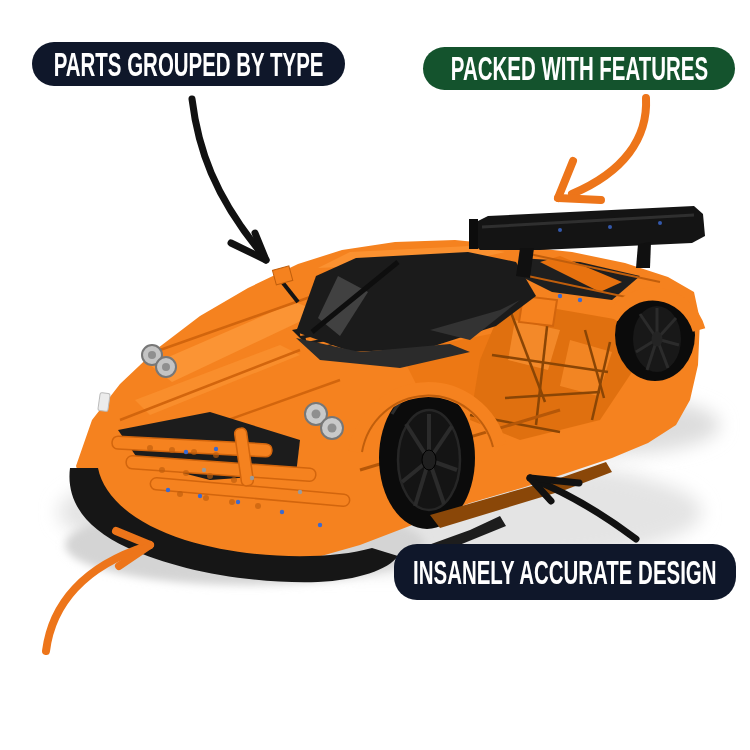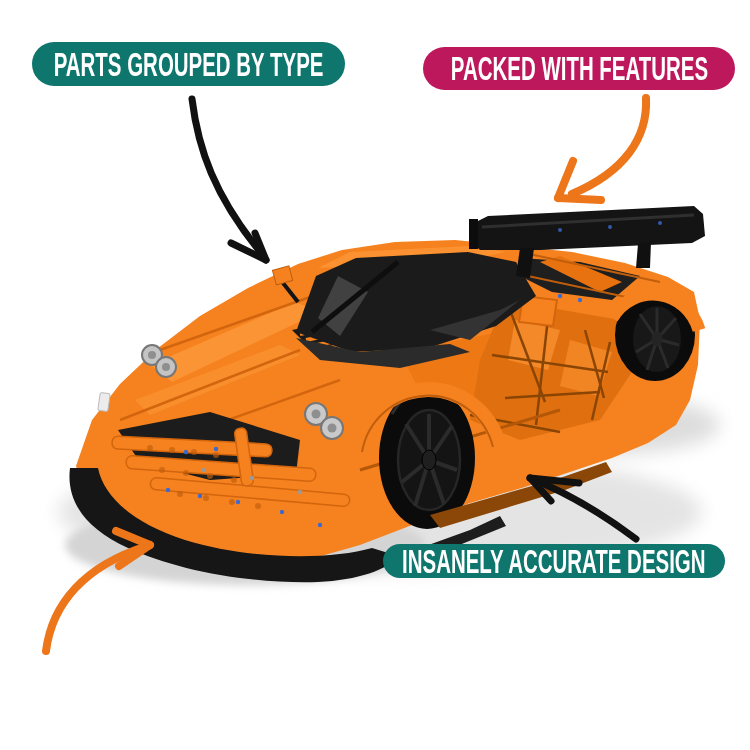--- a/index.html
+++ b/index.html
@@ -5,30 +5,30 @@
   html,body{margin:0;padding:0;background:#ffffff;}
   .stage{
     position:relative;width:750px;height:750px;background:#ffffff;
     overflow:hidden;font-family:"Liberation Sans",sans-serif;
   }
   .art{position:absolute;left:0;top:0;width:750px;height:750px;}
   .badge{
     position:absolute;display:flex;align-items:center;justify-content:center;
     border-radius:23px;overflow:visible;
   }
-  .badge-black{background:#0f766e;text-align:right;}
-  .badge-orange{background:#be185d;}
+  .badge-black{background:#0f172a;text-align:right;}
+  .badge-orange{background:#14532d;}
   .badge span{
     color:#ffffff;font-weight:700;font-size:33px;line-height:1;
     white-space:nowrap;transform:scaleX(0.62);transform-origin:center;
     letter-spacing:0px;
   }
   .b1{left:32px;top:42px;width:313px;height:44px;}
   .b2{left:423px;top:47px;width:312px;height:43px;}
-  .b3{left:383px;top:544px;width:342px;height:34px;}
+  .b3{left:394px;top:544px;width:342px;height:56px;}
   .b4{left:15px;top:669px;width:411px;height:46px;}
 </style>
 </head>
 <body>
 
 <div class="stage">
 
   <svg class="art" viewBox="0 0 750 750" xmlns="http://www.w3.org/2000/svg">
     <defs>
       <filter id="soft" x="-40%" y="-40%" width="180%" height="180%">

